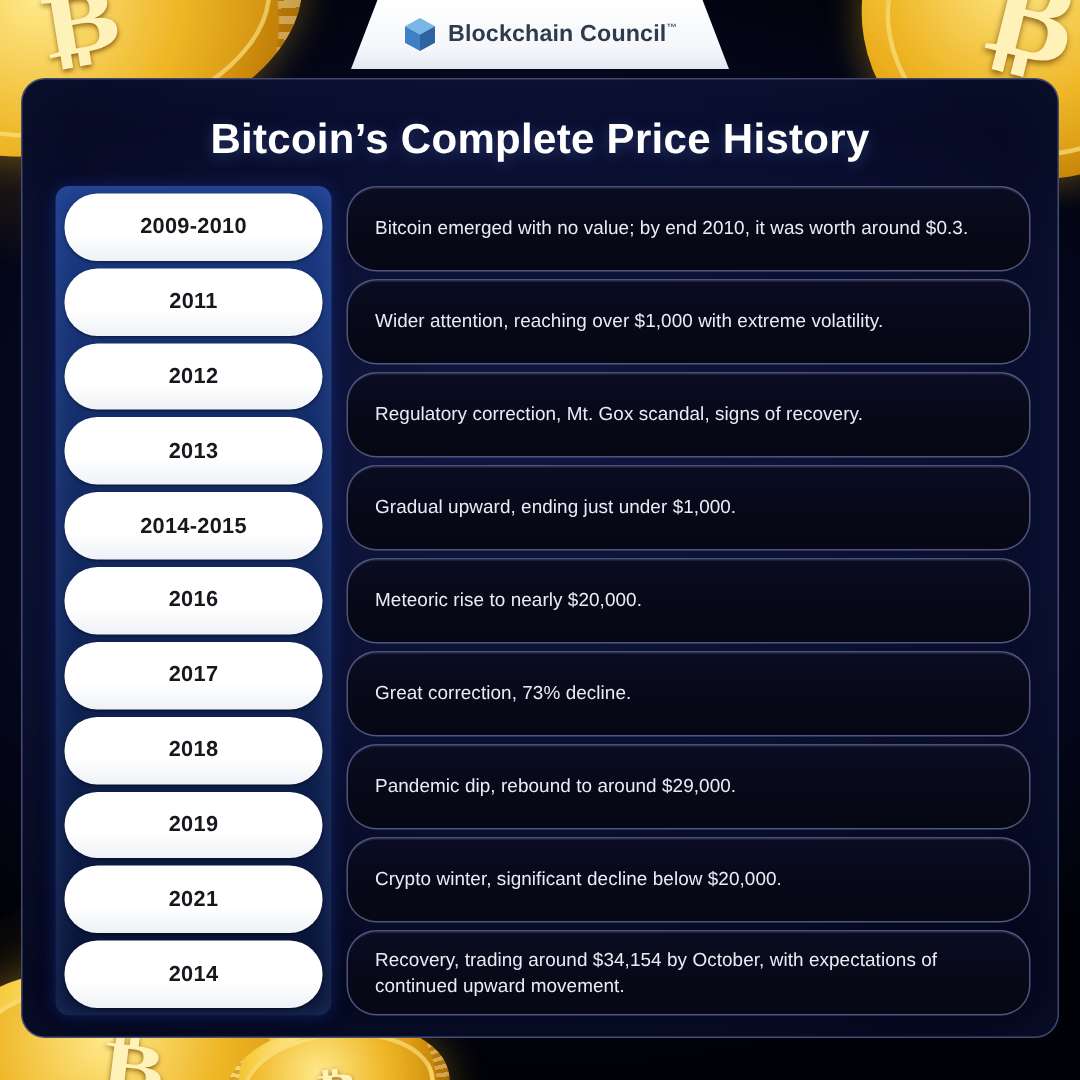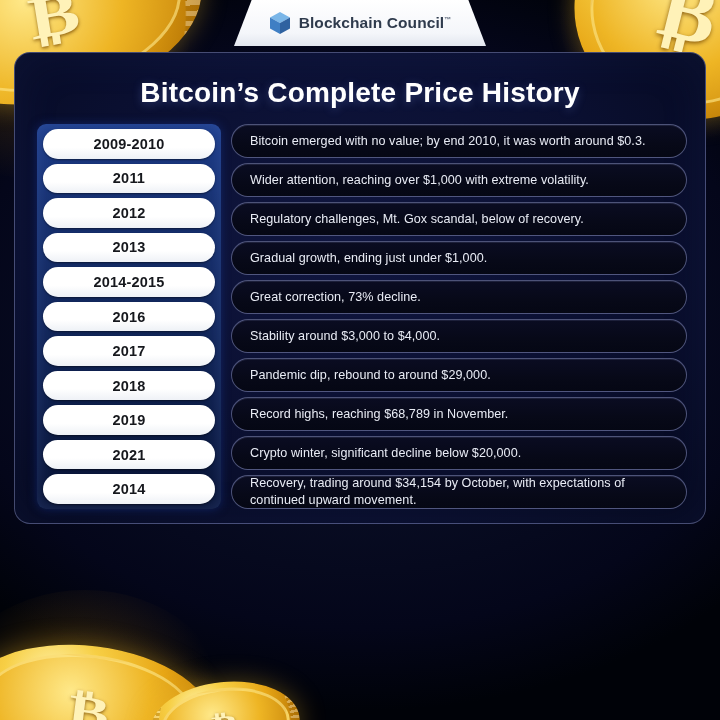--- a/index.html
+++ b/index.html
@@ -118,21 +118,21 @@
     white-space: nowrap;
   }
   #logo-tm { font-size: 7px; vertical-align: super; color: #5a6678; }
 
   
   #card {
     position: absolute;
     left: 14px;
     top: 52px;
     width: 692px;
-    height: 472px;
+    height: 640px;
     border-radius: 16px;
     border: 1px solid rgba(158,168,225,.42);
     background:
       radial-gradient(ellipse 560px 420px at 48% 40%, #101640 0%, #0a0f30 52%, #060a22 80%, #03061a 100%);
     box-shadow: inset 0 0 48px rgba(80,100,200,.10);
     overflow: hidden;
     z-index: 4;
   }
 
   #title {
@@ -295,36 +295,33 @@
           </div>
         </div>
       <div id="desc-col">
           <div class="desc-pill">
             <span>Bitcoin emerged with no value; by end 2010, it was worth around $0.3.</span>
           </div>
           <div class="desc-pill">
             <span> Wider attention, reaching over $1,000 with extreme volatility.</span>
           </div>
           <div class="desc-pill">
-            <span>Regulatory challenges, Mt. Gox scandal, below of recovery.</span>
-          </div>
-          <div class="desc-pill">
-            <span>Gradual growth, ending just under $1,000.</span>
+            <span>Regulatory correction, Mt. Gox scandal, signs of recovery.</span>
+          </div>
+          <div class="desc-pill">
+            <span>Gradual upward, ending just under $1,000.</span>
+          </div>
+          <div class="desc-pill">
+            <span>Meteoric rise to nearly $20,000.</span>
           </div>
           <div class="desc-pill">
             <span>Great correction, 73% decline.</span>
           </div>
           <div class="desc-pill">
-            <span>Stability around $3,000 to $4,000.</span>
-          </div>
-          <div class="desc-pill">
             <span>Pandemic dip, rebound to around $29,000.</span>
-          </div>
-          <div class="desc-pill">
-            <span>Record highs, reaching $68,789 in November.</span>
           </div>
           <div class="desc-pill">
             <span>Crypto winter, significant decline below $20,000.</span>
           </div>
           <div class="desc-pill">
             <span>Recovery, trading around $34,154 by October, with expectations of continued upward movement.</span>
           </div>
         </div>
     </div>
 

